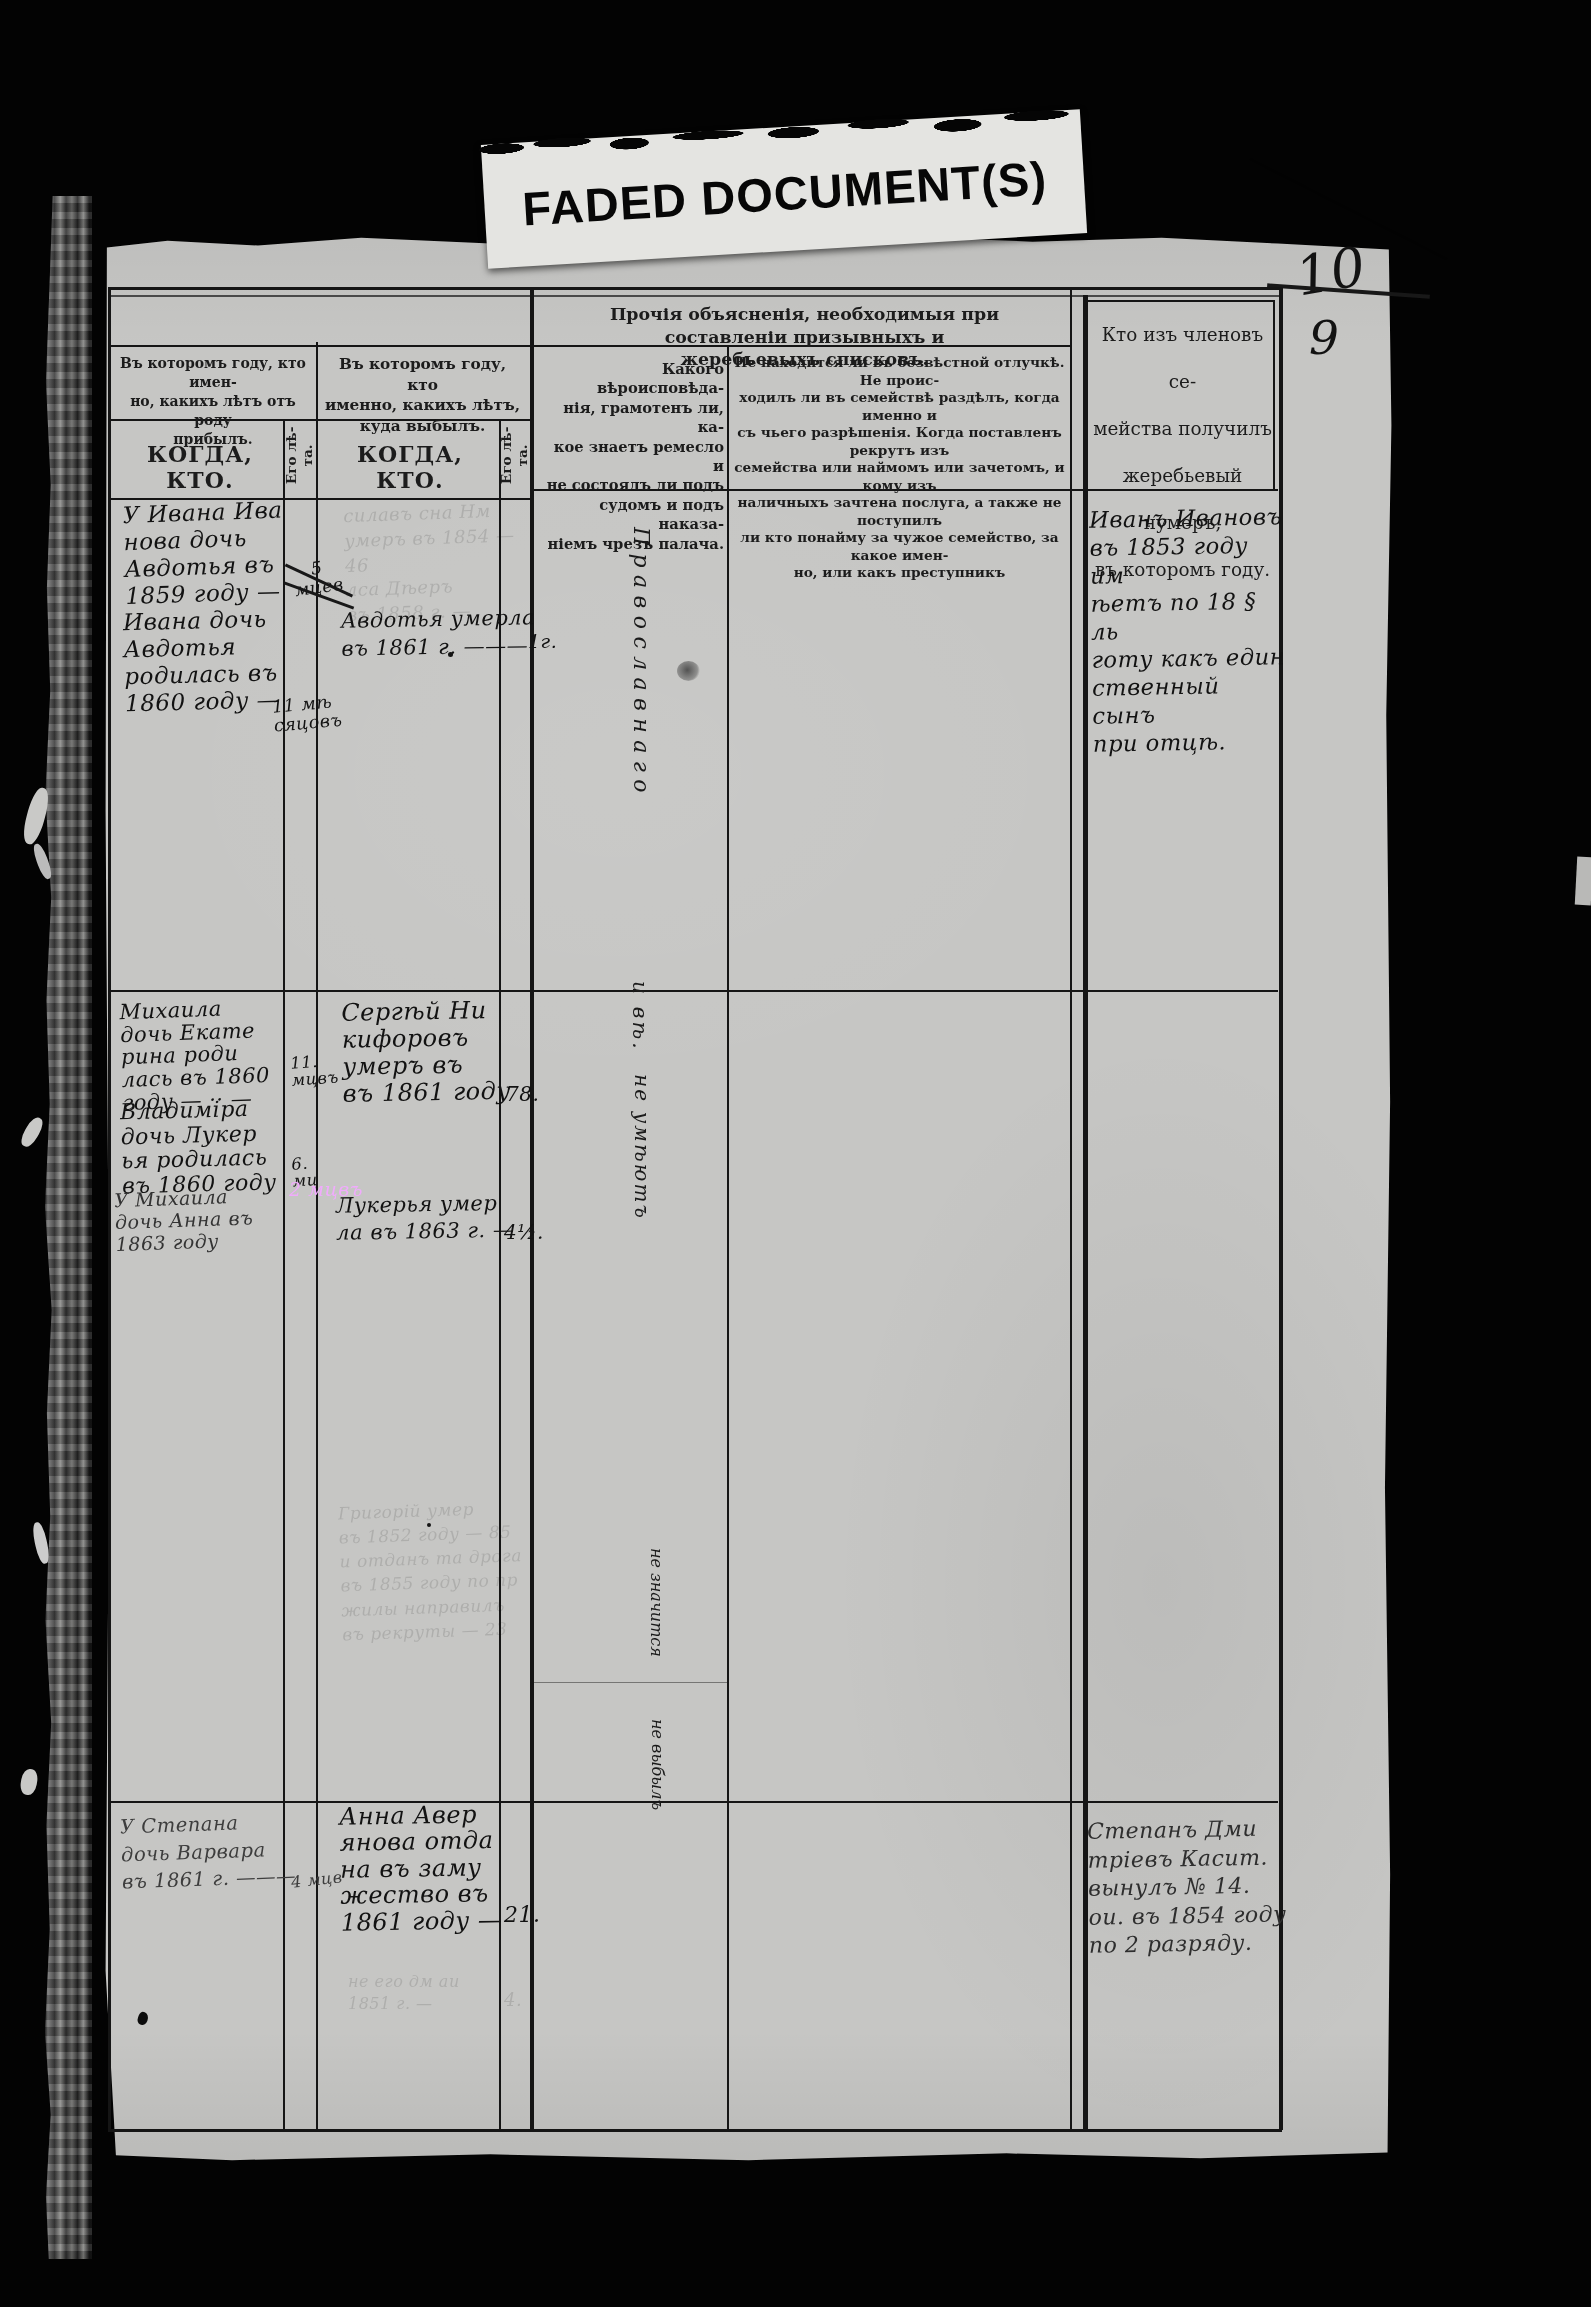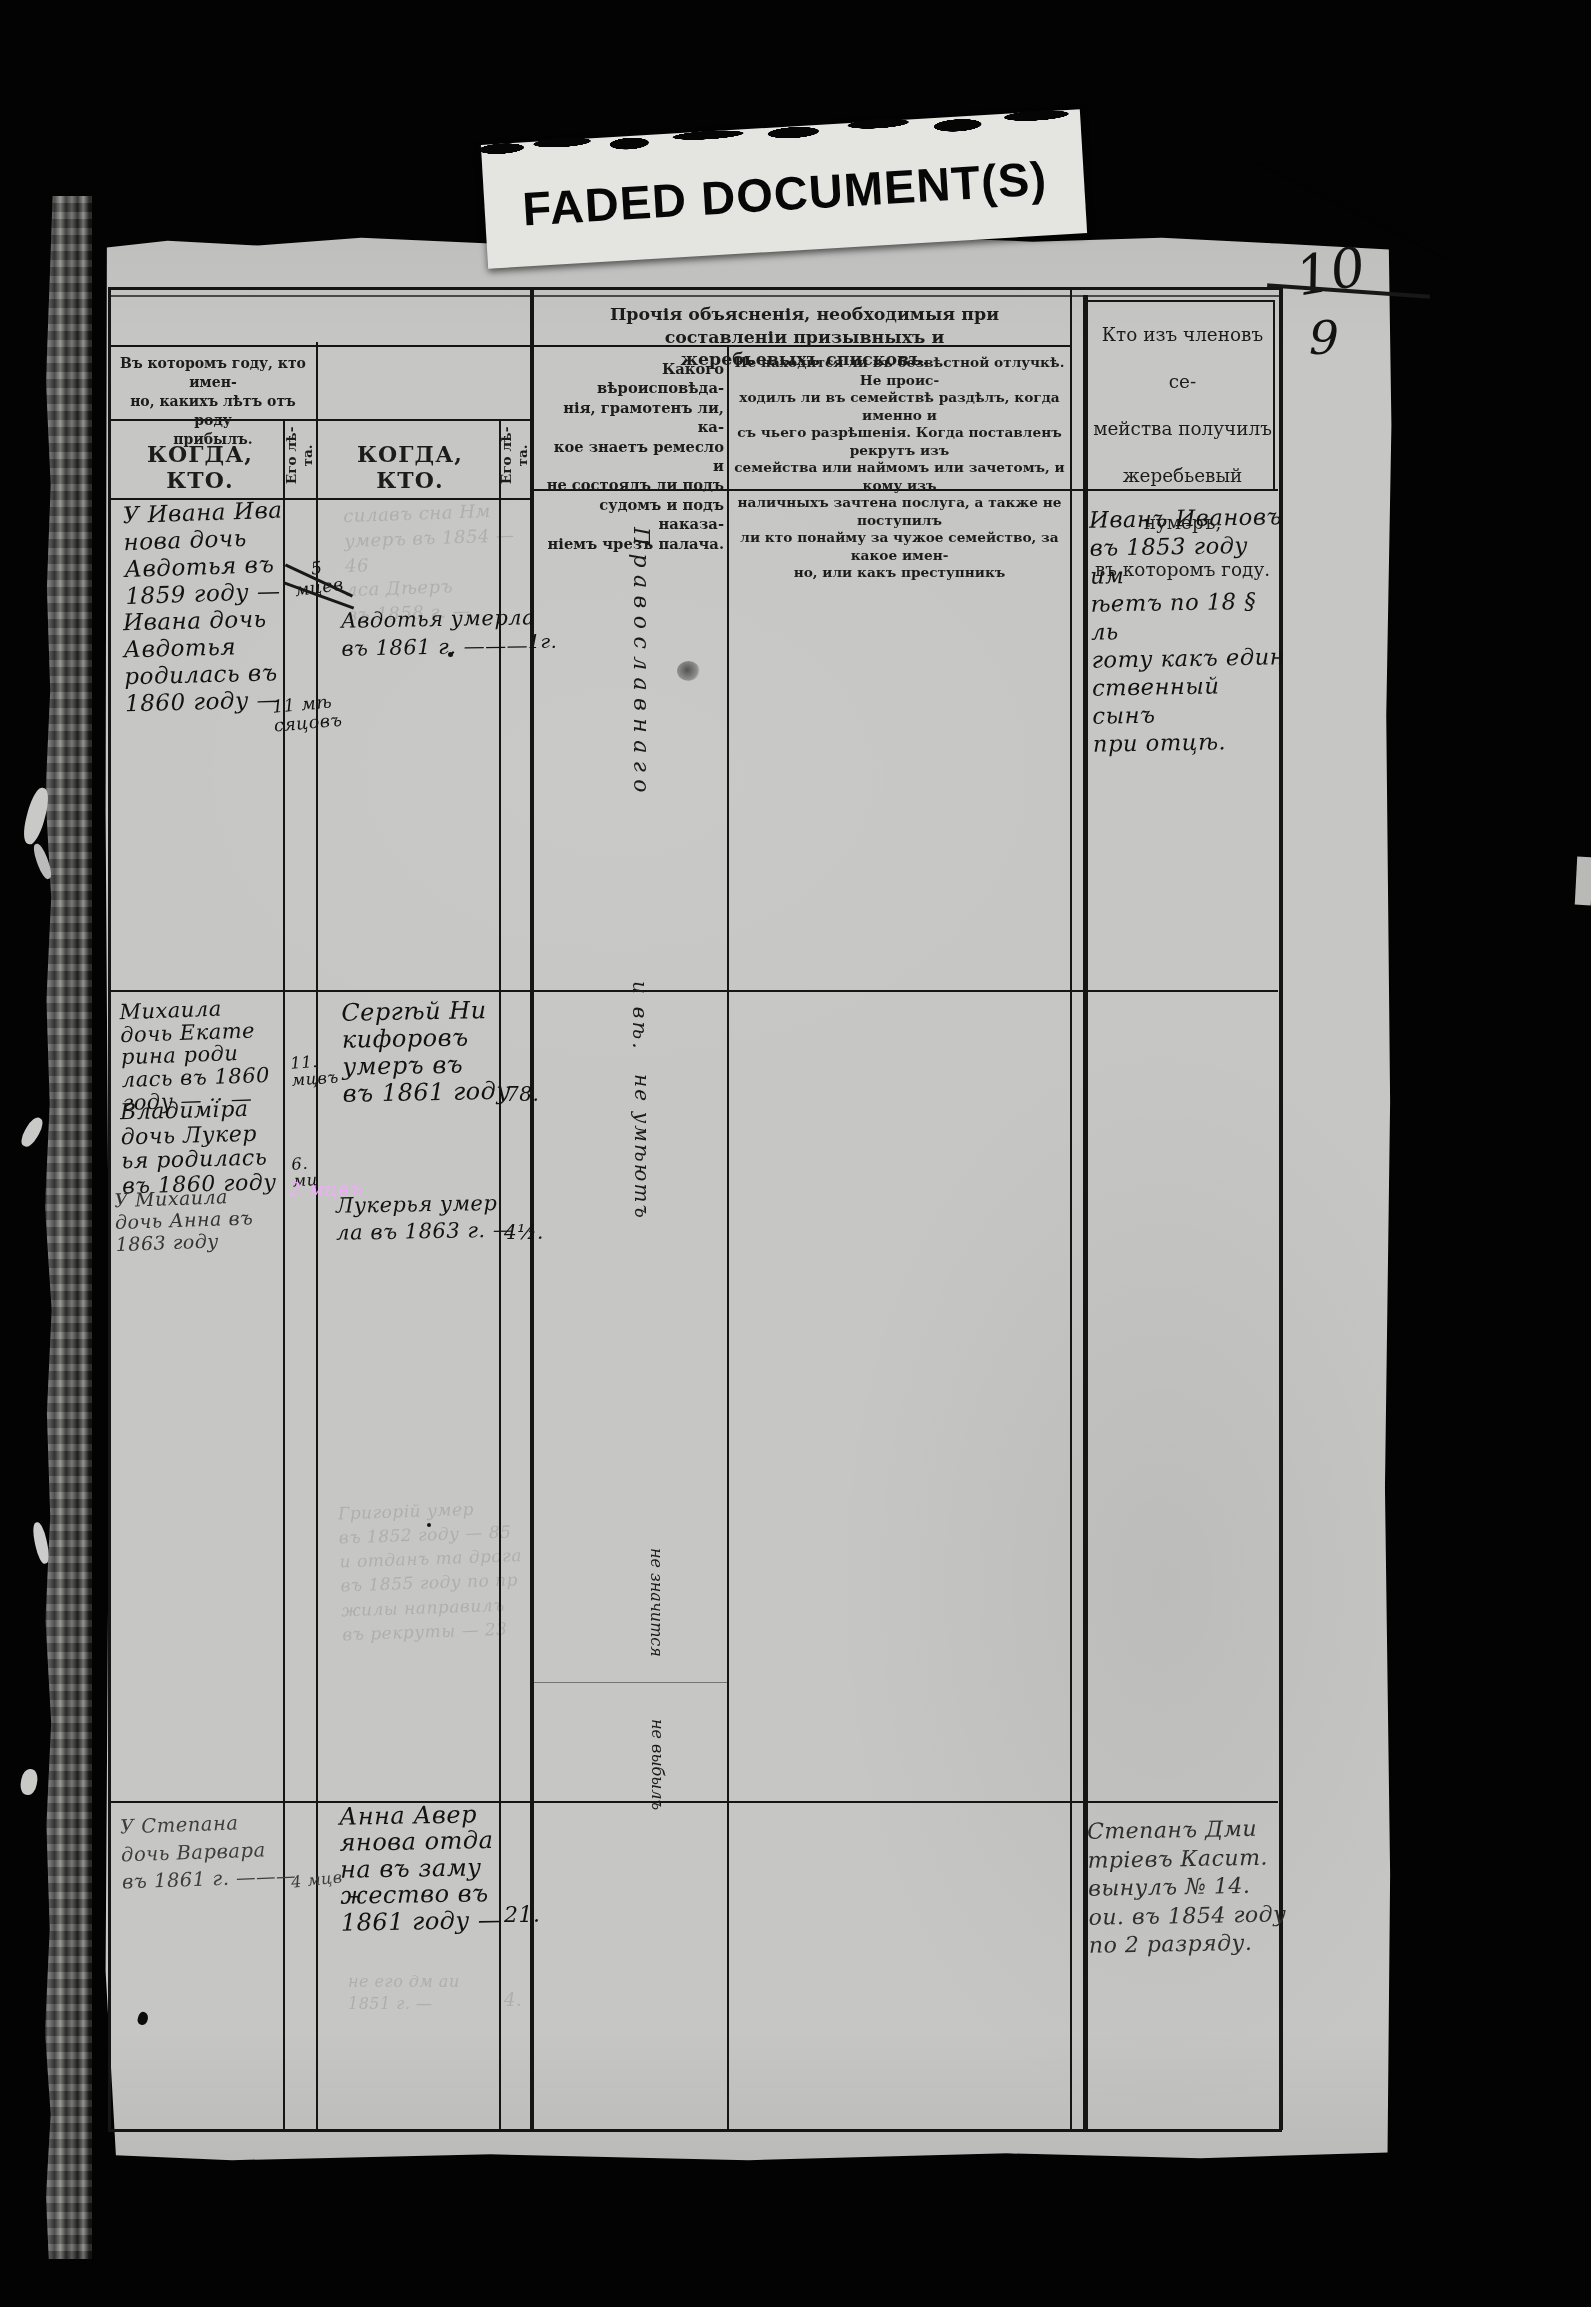--- a/index.html
+++ b/index.html
@@ -97,20 +97,23 @@
 
   <div class="abs printed" style="left:548px;top:303px;width:513px;font-size:17.4px;line-height:1.3;font-weight:700;text-align:center;">Прочія объясненія, необходимыя при составленіи призывныхъ и
 жеребьевыхъ списковъ.</div>
   <div class="abs printed" style="left:1093px;top:312px;width:179px;font-size:18.4px;line-height:2.55;font-weight:400;text-align:center;">Кто изъ членовъ се-
 мейства получилъ
 жеребьевый нумеръ,
 въ которомъ году.</div>
   <div class="abs printed" style="left:113px;top:354px;width:200px;font-size:14px;line-height:1.35;font-weight:700;text-align:center;">Въ которомъ году, кто имен-
 но, какихъ лѣтъ отъ роду
 прибылъ.</div>
+  <div class="abs printed" style="left:321px;top:354px;width:203px;font-size:15.3px;line-height:1.35;font-weight:700;text-align:center;">Въ которомъ году, кто
+именно, какихъ лѣтъ,
+куда выбылъ.</div>
   <div class="abs printed" style="left:121px;top:441px;width:158px;font-size:22px;font-weight:700;text-align:center;letter-spacing:1.1px;">КОГДА, КТО.</div>
   <div class="abs printed vrot" style="left:262px;top:439px;width:74px;font-size:13.7px;line-height:1.2;font-weight:700;text-align:center;">Его лѣ-
 та.</div>
   <div class="abs printed" style="left:331px;top:441px;width:158px;font-size:22px;font-weight:700;text-align:center;letter-spacing:1.1px;">КОГДА, КТО.</div>
   <div class="abs printed vrot" style="left:477px;top:439px;width:74px;font-size:13.7px;line-height:1.2;font-weight:700;text-align:center;">Его лѣ-
 та.</div>
   <div class="abs printed" style="left:542px;top:359px;width:182px;font-size:14.7px;line-height:1.32;font-weight:700;text-align:right;">Какого вѣроисповѣда-
 нія, грамотенъ ли, ка-
 кое знаетъ ремесло и
 не состоялъ ли подъ

